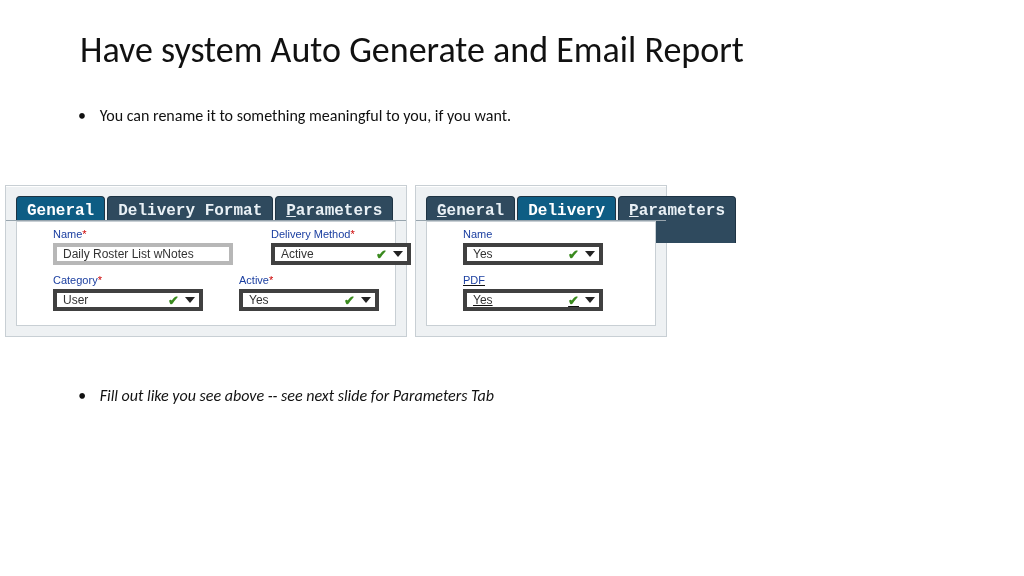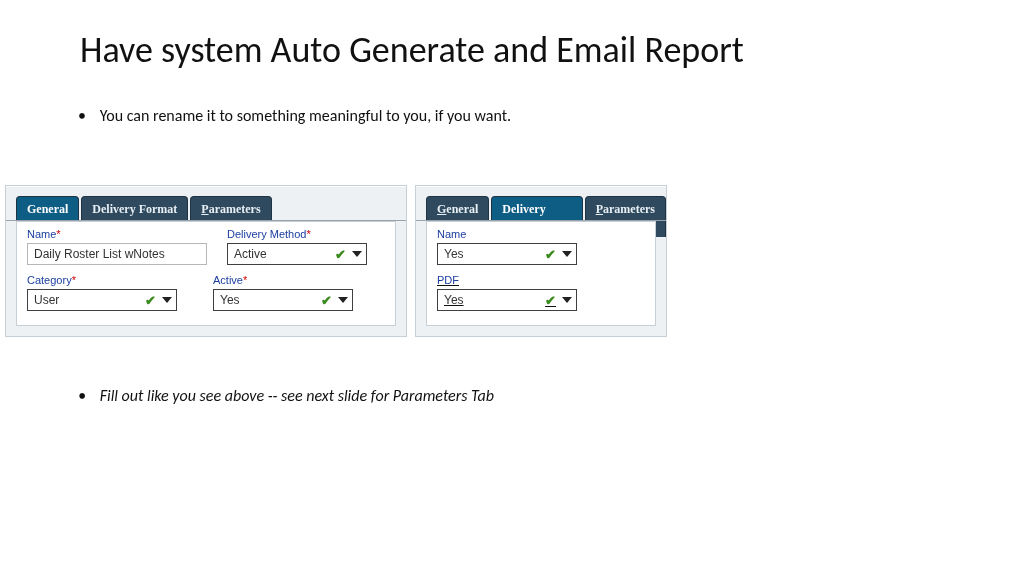--- a/index.html
+++ b/index.html
@@ -51,28 +51,28 @@
   .tabbar {
     position: absolute;
     left: 10px;
     top: 10px;
     display: flex;
     gap: 2px;
   }
   .tab {
     background: #2f4a5e;
     color: #e9f0f5;
-    font-size: 12px;
+    font-size: 16px;
     font-weight: 700;
     padding: 5px 10px 5px 10px;
     border-radius: 4px 4px 0 0;
     border: 1px solid #1e3343;
     border-bottom: none;
     cursor: pointer;
-    font-family: Liberation Serif, serif;
+    font-family: Liberation Mono, monospace;
   }
   .tab.active {
     background: #0e5d84;
     color: #ffffff;
   }
   .tab .ul { text-decoration: underline; }
   .tabstrip-line {
     position: absolute;
     left: 0; right: 0;
     top: 34px;
@@ -89,33 +89,34 @@
     background: #ffffff;
     border: 1px solid #c8cfd4;
     padding: 8px 10px;
     box-sizing: border-box;
     font-family: Arial, sans-serif;
   }
 
   .field {
     position: absolute;
     width: 165px;
+    margin-left: 26px;
   }
   .field label {
     display: block;
     font-size: 11px;
     color: #1a3ea0;
     margin-bottom: 3px;
     font-family: Arial, sans-serif;
   }
   .field label .req { color: #c00; }
   .control {
     position: relative;
     height: 22px;
-    border: 1px solid #404040;
+    border: 4px solid #404040;
     background: #fff;
     box-sizing: border-box;
     display: flex;
     align-items: center;
     padding: 0 4px 0 6px;
     font-size: 12px;
     color: #333;
   }
   .control.textish { border-color: #b7b7b7; }
   .control .value { flex: 1 1 auto; white-space: nowrap; overflow: hidden; text-overflow: ellipsis; }
@@ -129,21 +130,21 @@
     width: 0; height: 0;
     border-left: 5px solid transparent;
     border-right: 5px solid transparent;
     border-top: 6px solid #222;
     margin-left: 2px;
   }
 
   
   .L .f-name     { left: 10px;  top: 6px;  width: 180px; }
   .L .f-category { left: 10px;  top: 52px; width: 150px; }
-  .L .f-delivery { left: 210px; top: 6px;  width: 140px; }
+  .L .f-delivery { left: 228px; top: 6px;  width: 140px; }
   .L .f-active   { left: 196px; top: 52px; width: 140px; }
 
   
   .R .f-link { left: 10px; top: 6px;  width: 140px; }
   .R .f-pdf  { left: 10px; top: 52px; width: 140px; text-decoration: underline; }
 </style>
 </head>
 <body>
 
 <div class="slide">

